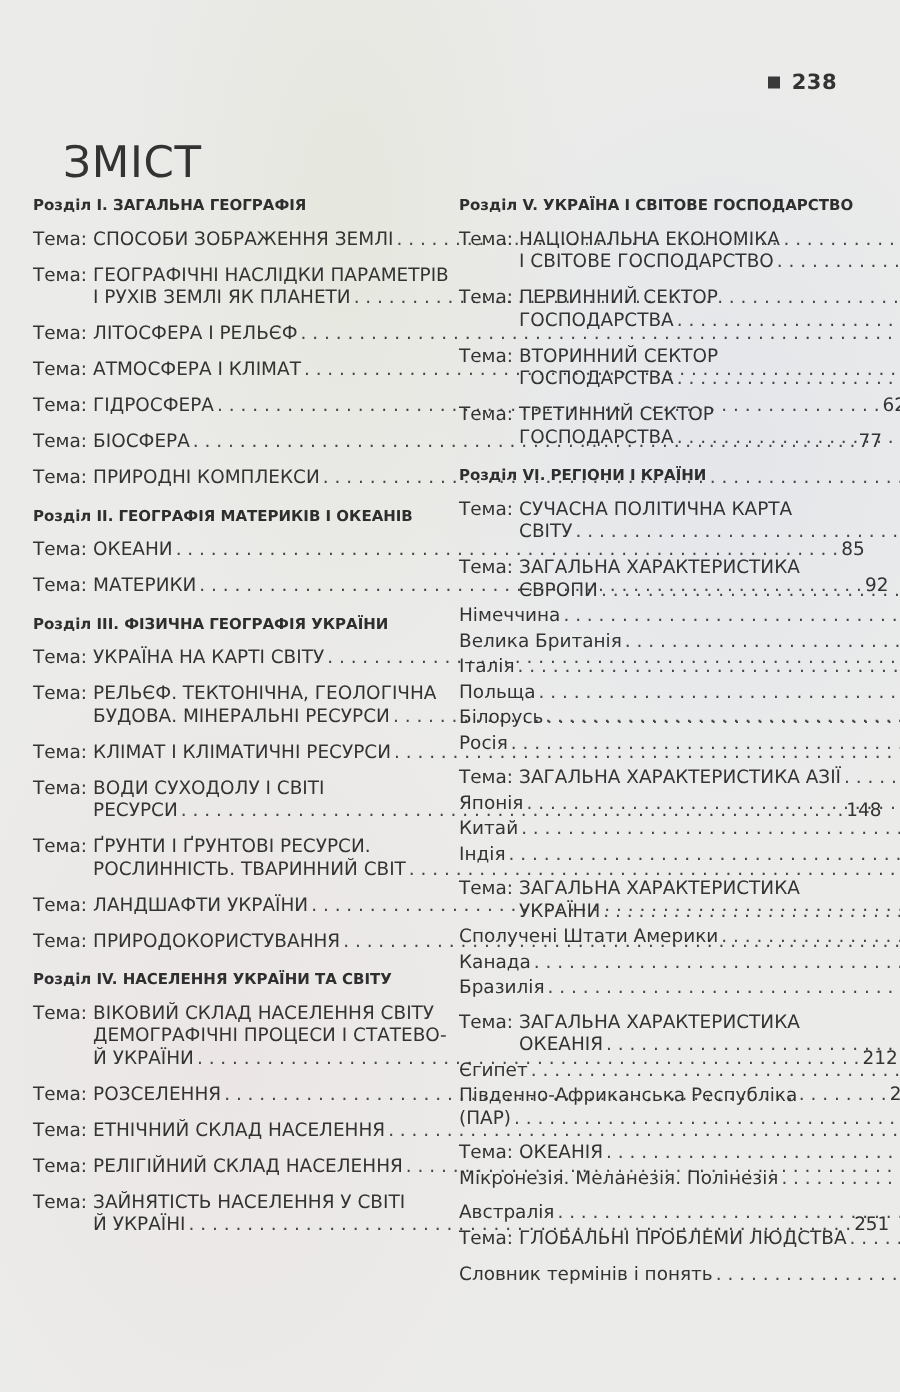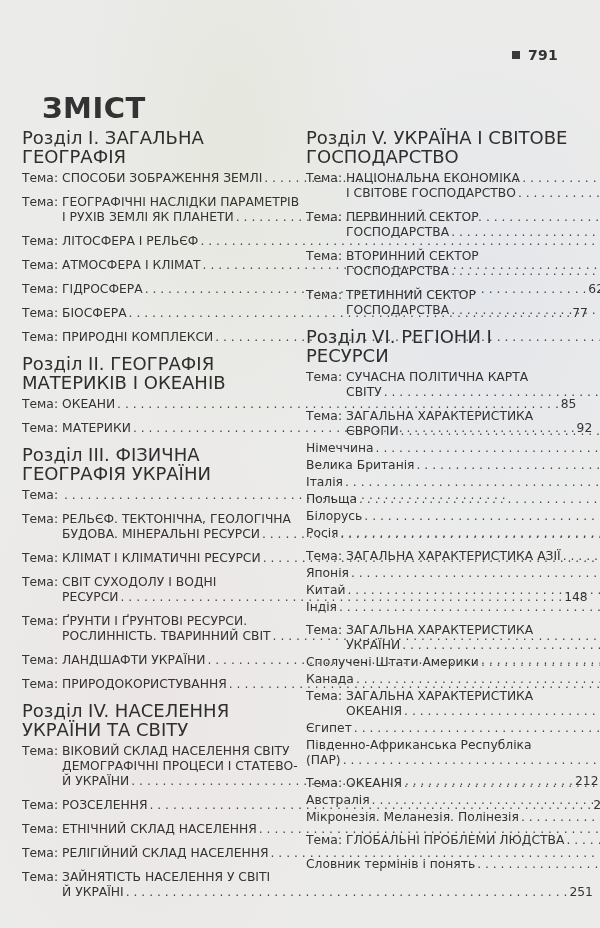--- a/index.html
+++ b/index.html
@@ -21,30 +21,30 @@
   .page-num {
     position: absolute; top: 47px; right: 42px;
     font-size: 14px; font-weight: bold; color: #333;
     display: flex; align-items: center; gap: 8px;
     letter-spacing: 0.3px;
   }
   .page-num .sq { width: 8px; height: 8px; background: #3a3a3a; display: inline-block; }
   .title {
     position: absolute; top: 72px; left: 42px;
     font-size: 29px; color: #333; letter-spacing: 0.5px;
-    font-weight: bold;
+    font-weight: normal;
   }
   .col { position: absolute; top: 128px; }
   .col.left { left: 22px; width: 266px; }
   .col.right { left: 306px; width: 266px; }
 
   .section { margin-bottom: 6px; }
   .section-title {
-    font-size: 18px; line-height: 19px; color: #2e2e2e;
-    margin: 0 0 5px 0; font-weight: normal;
+    font-size: 10px; line-height: 19px; color: #2e2e2e;
+    margin: 0 0 5px 0; font-weight: bold;
   }
   .entry {
     display: flex; font-size: 12.3px; line-height: 15px; color: #333;
     margin-bottom: 9px;
   }
   .entry .prefix { white-space: nowrap; padding-right: 4px; }
   .entry .body { flex: 1; position: relative; }
   .entry .line { display: flex; align-items: flex-end; }
   .entry .line .txt { white-space: nowrap; }
   .entry .dots {
@@ -55,21 +55,21 @@
   .entry .pg { white-space: nowrap; text-align: right; }
   .entry.sub { margin-bottom: 2px; }
   .entry.sub.last { margin-bottom: 8px; }
 </style>
 </head>
 <body>
 
 <div class="page">
   <div class="page-num">
     <span class="sq"></span>
-    <span>791</span>
+    <span>238</span>
   </div>
   <h1 class="title">ЗМІСТ</h1>
 
   <div class="col left" id="col-left">
       <div class="section">
         <div class="section-title">Розділ І. ЗАГАЛЬНА ГЕОГРАФІЯ</div>
         <div class="entry">
           <span class="prefix">Тема:</span>
           <div class="body">
             <div class="line">
@@ -160,20 +160,21 @@
             </div>
           </div>
         </div>
       </div>
       <div class="section">
         <div class="section-title">Розділ ІІІ. ФІЗИЧНА ГЕОГРАФІЯ УКРАЇНИ</div>
         <div class="entry">
           <span class="prefix">Тема:</span>
           <div class="body">
             <div class="line">
+              <span class="txt">УКРАЇНА НА КАРТІ СВІТУ</span>
               <span class="dots"></span>
             </div>
           </div>
         </div>
         <div class="entry">
           <span class="prefix">Тема:</span>
           <div class="body">
             <div class="line">
               <span class="txt">РЕЛЬЄФ. ТЕКТОНІЧНА, ГЕОЛОГІЧНА</span>
             </div>
@@ -189,21 +190,21 @@
             <div class="line">
               <span class="txt">КЛІМАТ І КЛІМАТИЧНІ РЕСУРСИ</span>
               <span class="dots"></span>
             </div>
           </div>
         </div>
         <div class="entry">
           <span class="prefix">Тема:</span>
           <div class="body">
             <div class="line">
-              <span class="txt">СВІТ СУХОДОЛУ І ВОДНІ</span>
+              <span class="txt">ВОДИ СУХОДОЛУ І СВІТІ</span>
             </div>
             <div class="line">
               <span class="txt">РЕСУРСИ</span>
               <span class="dots"></span>
               <span class="pg">148</span>
             </div>
           </div>
         </div>
         <div class="entry">
           <span class="prefix">Тема:</span>
@@ -343,21 +344,21 @@
               <span class="txt">ТРЕТИННИЙ СЕКТОР</span>
             </div>
             <div class="line">
               <span class="txt">ГОСПОДАРСТВА</span>
               <span class="dots"></span>
             </div>
           </div>
         </div>
       </div>
       <div class="section">
-        <div class="section-title">Розділ VI. РЕГІОНИ І РЕСУРСИ</div>
+        <div class="section-title">Розділ VI. РЕГІОНИ І КРАЇНИ</div>
         <div class="entry">
           <span class="prefix">Тема:</span>
           <div class="body">
             <div class="line">
               <span class="txt">СУЧАСНА ПОЛІТИЧНА КАРТА</span>
             </div>
             <div class="line">
               <span class="txt">СВІТУ</span>
               <span class="dots"></span>
             </div>
@@ -477,20 +478,28 @@
           </div>
         </div>
         <div class="entry sub">
           <div class="body">
             <div class="line">
               <span class="txt">Канада</span>
               <span class="dots"></span>
             </div>
           </div>
         </div>
+        <div class="entry sub last">
+          <div class="body">
+            <div class="line">
+              <span class="txt">Бразилія</span>
+              <span class="dots"></span>
+            </div>
+          </div>
+        </div>
         <div class="entry sub">
           <span class="prefix">Тема:</span>
           <div class="body">
             <div class="line">
               <span class="txt">ЗАГАЛЬНА ХАРАКТЕРИСТИКА</span>
             </div>
             <div class="line">
               <span class="txt">ОКЕАНІЯ</span>
               <span class="dots"></span>
             </div>
@@ -517,32 +526,32 @@
         </div>
         <div class="entry sub">
           <span class="prefix">Тема:</span>
           <div class="body">
             <div class="line">
               <span class="txt">ОКЕАНІЯ</span>
               <span class="dots"></span>
             </div>
           </div>
         </div>
+        <div class="entry sub last">
+          <div class="body">
+            <div class="line">
+              <span class="txt">Мікронезія. Меланезія. Полінезія</span>
+              <span class="dots"></span>
+            </div>
+          </div>
+        </div>
         <div class="entry sub">
           <div class="body">
             <div class="line">
               <span class="txt">Австралія</span>
-              <span class="dots"></span>
-            </div>
-          </div>
-        </div>
-        <div class="entry sub last">
-          <div class="body">
-            <div class="line">
-              <span class="txt">Мікронезія. Меланезія. Полінезія</span>
               <span class="dots"></span>
             </div>
           </div>
         </div>
         <div class="entry">
           <span class="prefix">Тема:</span>
           <div class="body">
             <div class="line">
               <span class="txt">ГЛОБАЛЬНІ ПРОБЛЕМИ ЛЮДСТВА</span>
               <span class="dots"></span>

